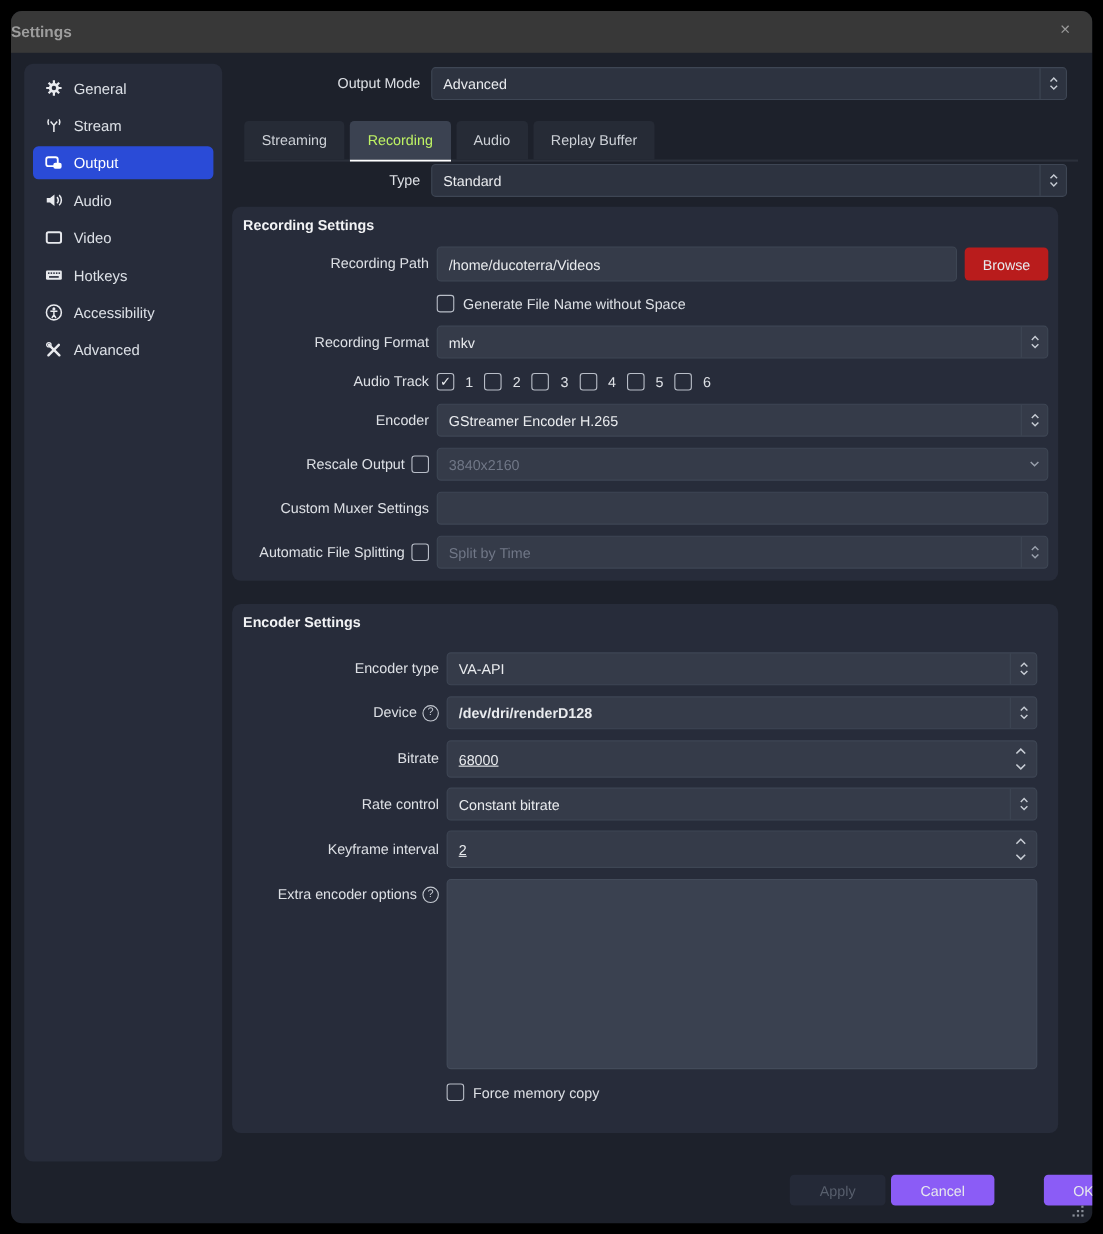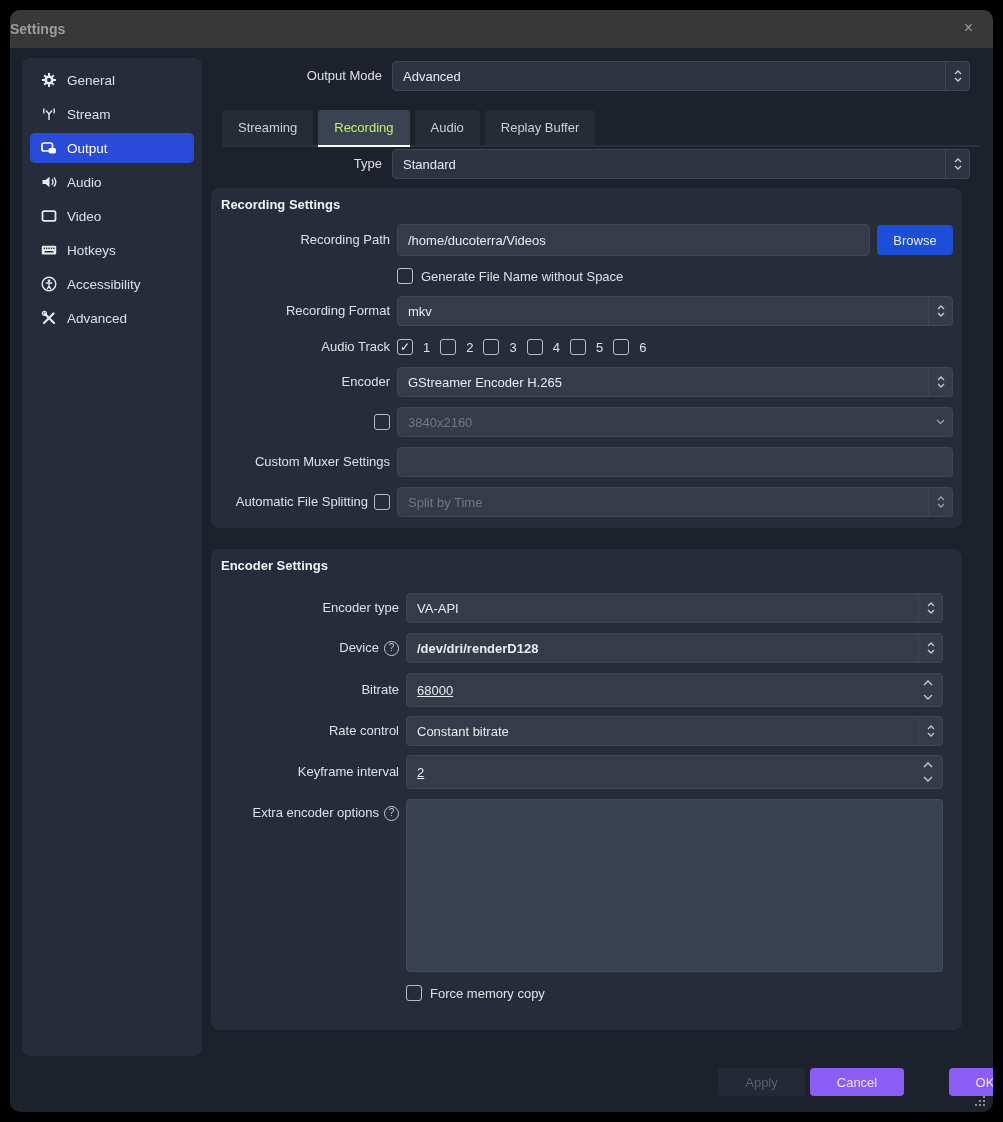--- a/index.html
+++ b/index.html
@@ -60,21 +60,21 @@
         font-size:12px; color:#eceef1; background:transparent; }
   .cb .check { line-height:1; }
   .cb-label { font-size:13px; color:#dde0e5; }
 
   .help { display:inline-flex; width:15px; height:15px; border:1px solid #c3c8d0; border-radius:50%;
           color:#c3c8d0; font-size:10px; align-items:center; justify-content:center; margin-left:5px; }
 
   .btn { position:absolute; height:28px; background:#8b5cf6; color:#e7e9ed; border:none;
          border-radius:4px; font-size:13px; font-family:"Liberation Sans", sans-serif; }
   .btn.disabled { background:#242937; color:#585f6d; }
-  .browse-btn { position:absolute; background:#1d4ed8; color:#e7e9ed; border-radius:4px;
+  .browse-btn { position:absolute; background:#b91c1c; color:#e7e9ed; border-radius:4px;
                 font-size:13px; display:flex; align-items:center; justify-content:center; }
 
   textarea.bigbox { position:absolute; background:#3a4150; border:1px solid #434b5a; border-radius:4px;
                     resize:none; color:#e9ebee; font-size:13px; padding:8px 10px; outline:none;
                     font-family:"Liberation Sans", sans-serif; }
 
   .grip { position:absolute; right:8px; bottom:6px; width:14px; height:14px; }
   .grip i { position:absolute; width:2px; height:2px; background:#8a8f99; }
 </style>
 </head>
@@ -263,20 +263,21 @@
     <div class="combo" style="left:186px; top:179px; width:556px; height:30px;">
       <span class="val">GStreamer Encoder H.265</span>
       <span class="arrow-box">
         <svg width="8" height="14" viewBox="0 0 8 14" fill="none" stroke="#c7ccd4" stroke-width="1.3">
             <path d="M1 5 L4 2 L7 5"></path>
             <path d="M1 9 L4 12 L7 9"></path>
           </svg>
       </span>
     </div>
 
+    <div class="lbl" style="left:0; top:219px; width:157px;">Rescale Output</div>
     <span class="cb" style="position:absolute; left:163px; top:226px;"></span>
     <div class="combo disabled" style="left:186px; top:219px; width:556px; height:30px;">
       <span class="val">3840x2160</span>
       <span class="arrow-box noline">
         <svg width="9" height="6" viewBox="0 0 9 6" fill="none" stroke="#9aa1ad" stroke-width="1.3">
             <path d="M1 1 L4.5 4.5 L8 1"></path>
           </svg>
       </span>
     </div>
 

